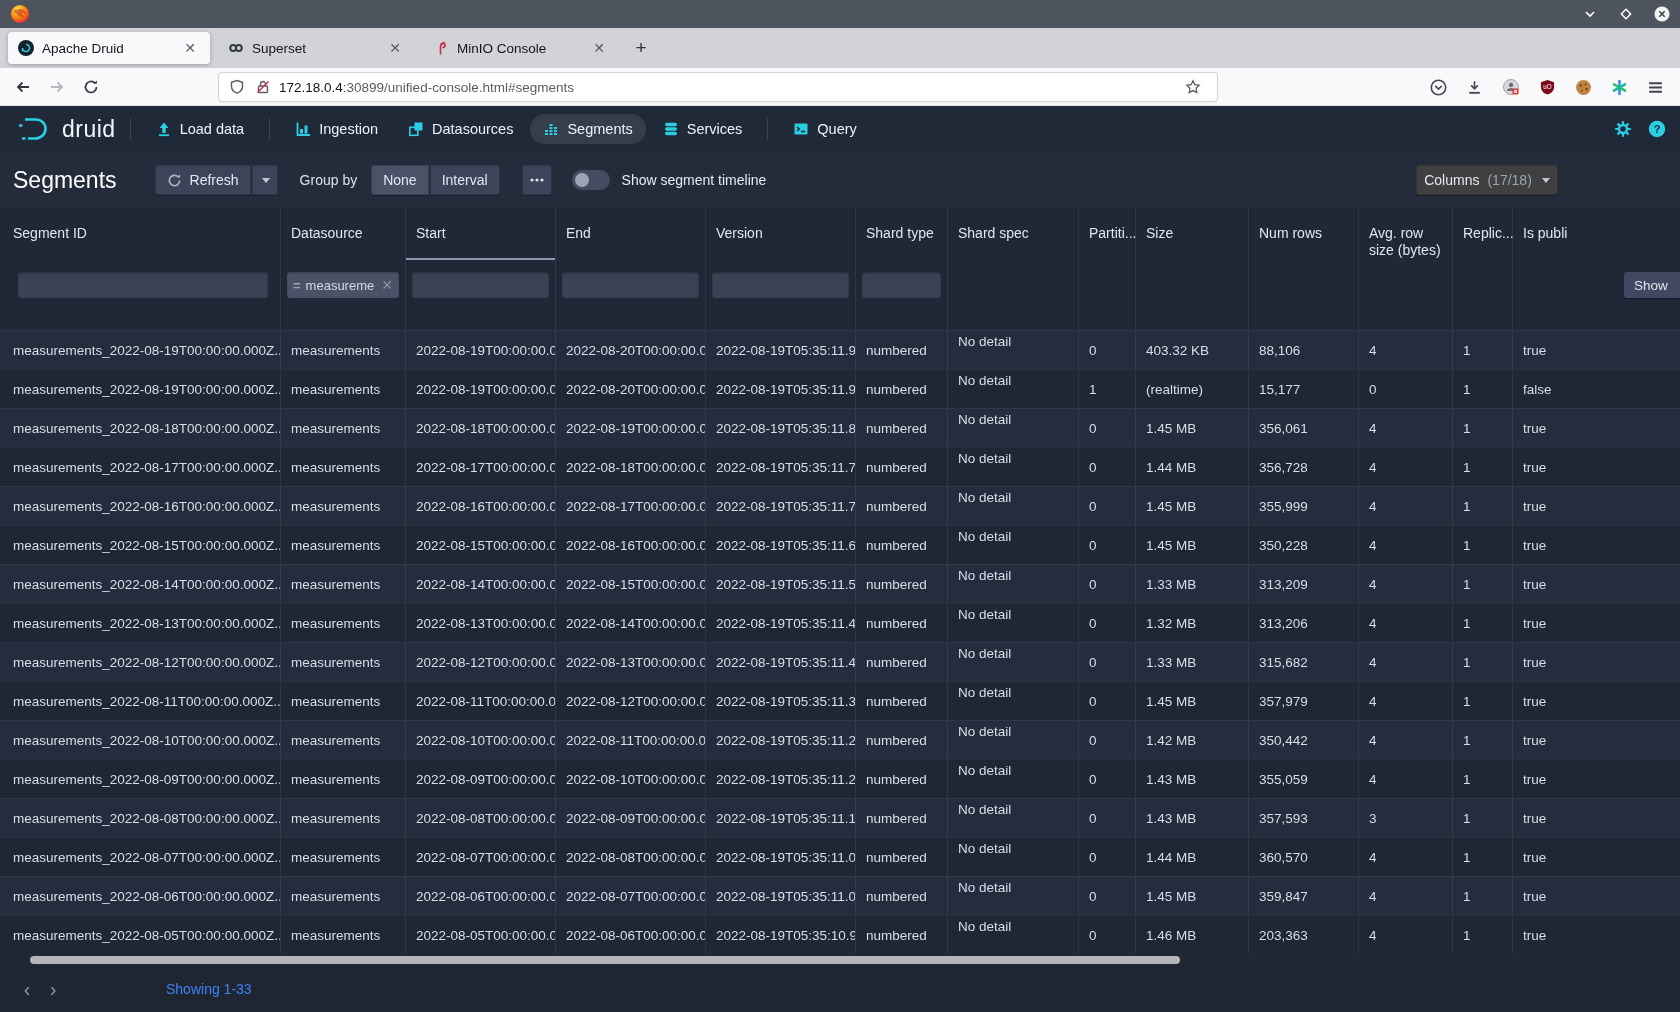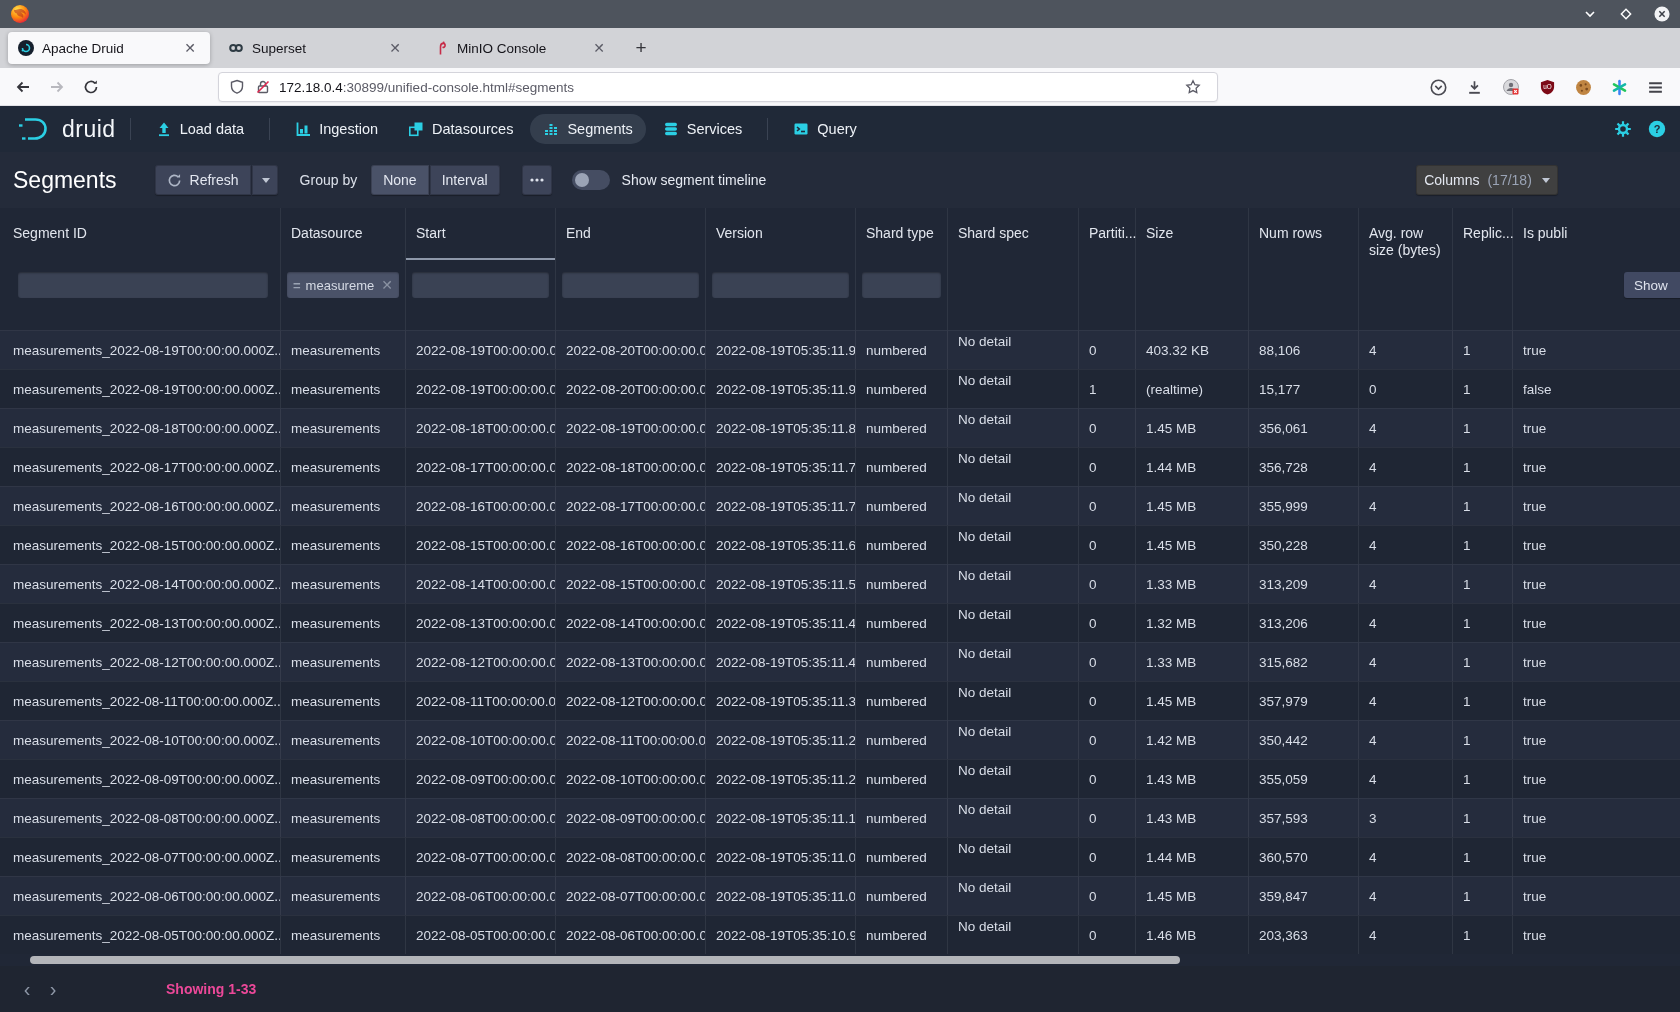--- a/index.html
+++ b/index.html
@@ -79,21 +79,21 @@
   tbody td:first-child { padding-left:13px; }
   tbody tr.odd { background:#252c3d; }
   tbody tr.even { background:#1f2634; }
   tbody td.shard-spec { vertical-align:top; padding-top:3px; }
 
   
   .hscroll { height:12px; position:relative; background:#202736; flex:0 0 auto; }
   .hscroll .thumb { position:absolute; left:30px; top:2px; width:1150px; height:8px; border-radius:4px; background:#b3b5b9; }
   .footer { height:46px; background:#1f2531; display:flex; align-items:center; padding-left:14px; flex:1 0 auto; }
   .pager-btn { width:26px; height:26px; display:flex; align-items:center; justify-content:center; color:#8f98a8; font-size:20px; border-radius:3px; cursor:default; }
-  .showing { color:#ec4899; font-size:14px; margin-left:100px;font-weight:bold; }
+  .showing { color:#3b82f6; font-size:14px; margin-left:100px; }
   svg { display:block; }
 </style>
 </head>
 <body>
 
 <div class="screen">
 
   <div class="titlebar">
     <span class="fox">
       <svg width="20" height="20" viewBox="0 0 20 20">

